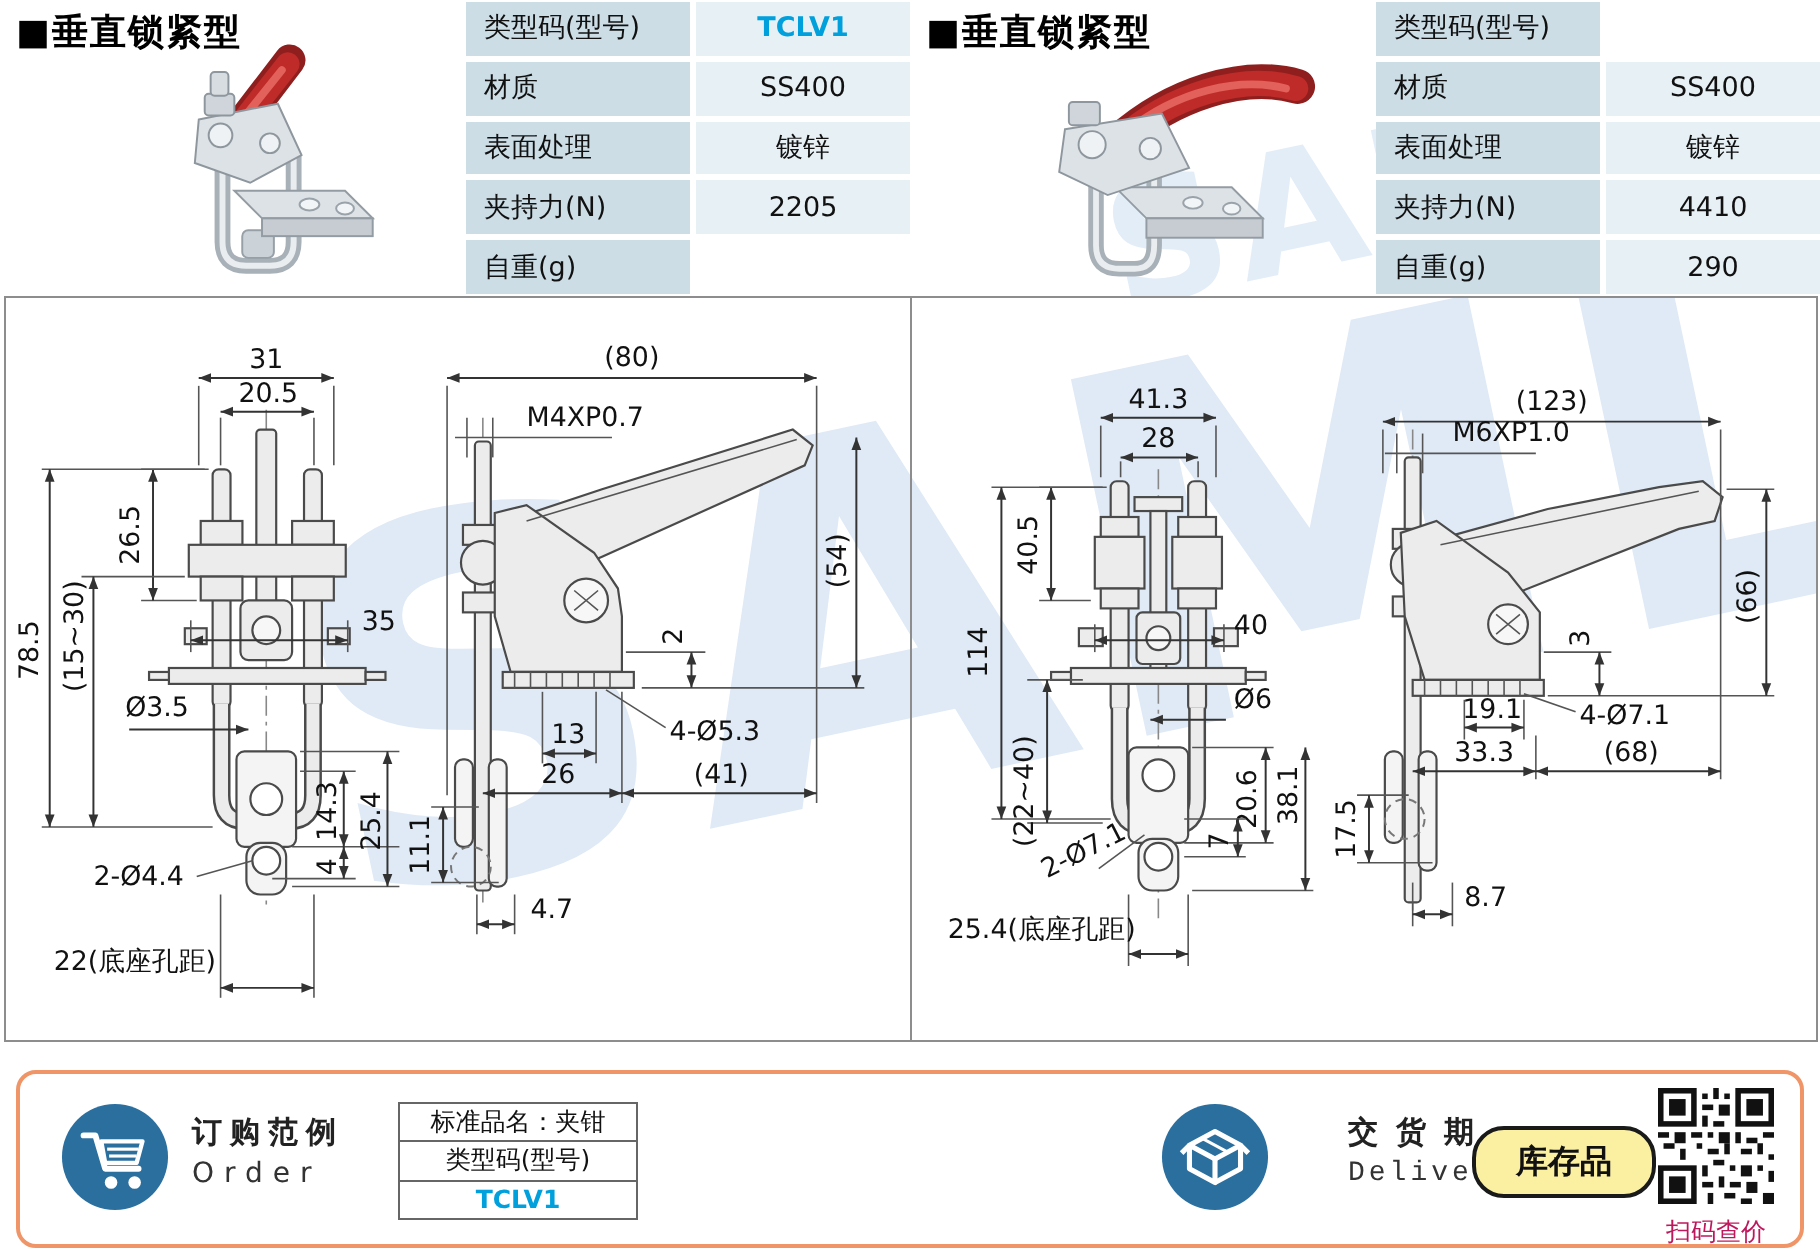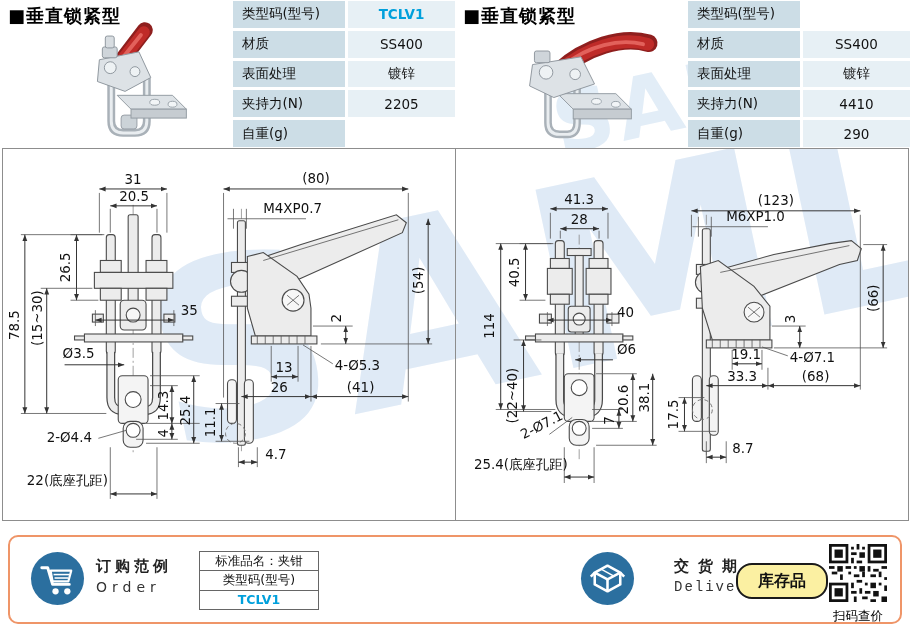--- a/index.html
+++ b/index.html
@@ -42,21 +42,21 @@
   .en-lab.tight{letter-spacing:2px;}
   .obox{position:absolute;left:144px;top:14px;width:118px;height:57px;border:1.5px solid #666;
         display:flex;flex-direction:column;background:#fff;margin-left:45px;}
   .obox .r{flex:1;display:flex;align-items:center;justify-content:center;font-size:12.5px;}
   .obox .r + .r{border-top:1.2px solid #666;}
   .obox .r.code{color:#00a0dc;font-weight:bold;}
   .badge{position:absolute;left:700px;top:26px;width:88px;height:32px;border:2.5px solid #1a1a1a;
          border-radius:16px;background:#fbf0a2;display:flex;align-items:center;justify-content:center;
          font-size:16px;font-weight:bold;color:#111;margin-left:26px;}
   .qrwrap{position:absolute;left:812px;top:7px;width:72px;text-align:center;}
-  .qrcap{font-size:12.5px;margin-top:2px;color:#000000;}
+  .qrcap{font-size:12.5px;margin-top:2px;color:#be185d;}
 </style>
 </head>
 <body>
 
 <div class="page">
 
   <svg width="0" height="0" style="position:absolute">
     <defs>
       <marker id="ar" viewBox="0 0 10 10" refX="9" refY="5" markerWidth="7" markerHeight="7" orient="auto-start-reverse">
         <path d="M0,1.5 L9,5 L0,8.5 z" fill="#333"></path>

